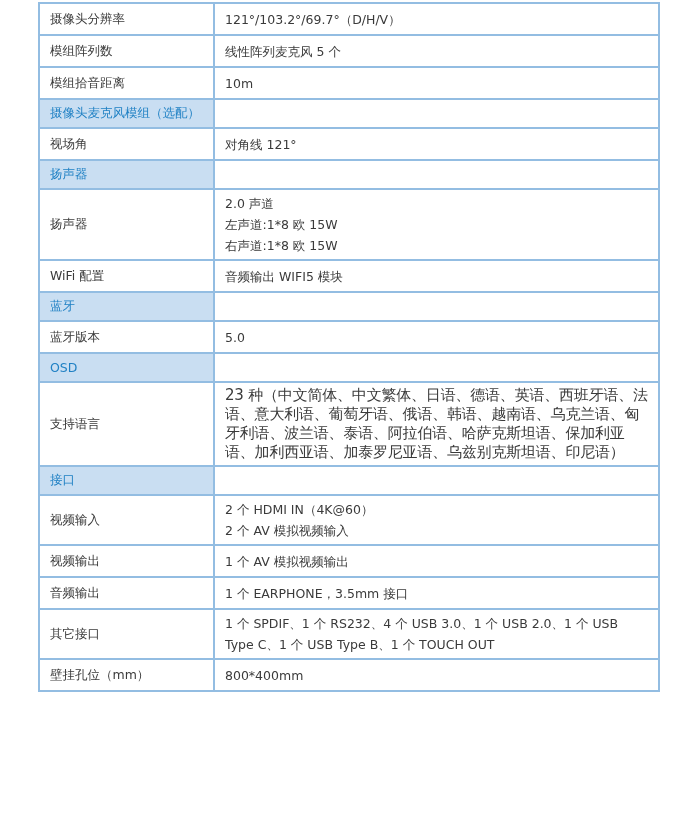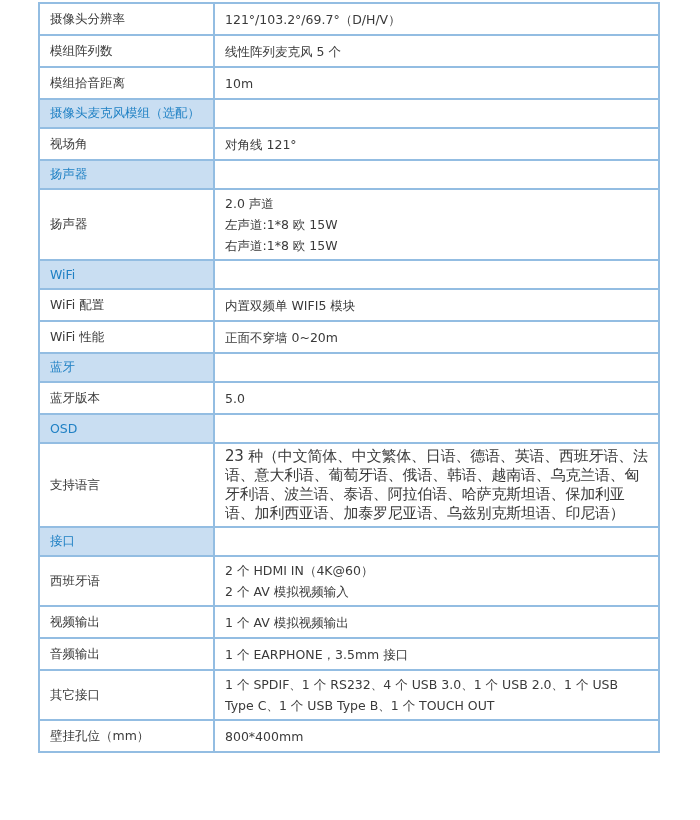--- a/index.html
+++ b/index.html
@@ -93,31 +93,23 @@
         <tr class="section">
           <td class="cell-label">扬声器</td>
           <td class="cell-value"></td>
         </tr>
         <tr class="data">
           <td class="cell-label">扬声器</td>
           <td class="cell-value">2.0 声道
 左声道:1*8 欧 15W
 右声道:1*8 欧 15W</td>
         </tr>
-        <tr class="section">
-          <td class="cell-label">WiFi</td>
-          <td class="cell-value"></td>
-        </tr>
         <tr class="data">
           <td class="cell-label">WiFi 配置</td>
-          <td class="cell-value">内置双频单 WIFI5 模块</td>
-        </tr>
-        <tr class="data">
-          <td class="cell-label">WiFi 性能</td>
-          <td class="cell-value">正面不穿墙 0~20m</td>
+          <td class="cell-value">音频输出 WIFI5 模块</td>
         </tr>
         <tr class="section">
           <td class="cell-label">蓝牙</td>
           <td class="cell-value"></td>
         </tr>
         <tr class="data">
           <td class="cell-label">蓝牙版本</td>
           <td class="cell-value">5.0</td>
         </tr>
         <tr class="section">
@@ -126,21 +118,21 @@
         </tr>
         <tr class="data">
           <td class="cell-label">支持语言</td>
           <td class="cell-value dense">23 种（中文简体、中文繁体、日语、德语、英语、西班牙语、法语、意大利语、葡萄牙语、俄语、韩语、越南语、乌克兰语、匈牙利语、波兰语、泰语、阿拉伯语、哈萨克斯坦语、保加利亚语、加利西亚语、加泰罗尼亚语、乌兹别克斯坦语、印尼语）</td>
         </tr>
         <tr class="section">
           <td class="cell-label">接口</td>
           <td class="cell-value"></td>
         </tr>
         <tr class="data">
-          <td class="cell-label">西班牙语</td>
+          <td class="cell-label">视频输入</td>
           <td class="cell-value">2 个 HDMI IN（4K@60）
 2 个 AV 模拟视频输入</td>
         </tr>
         <tr class="data">
           <td class="cell-label">视频输出</td>
           <td class="cell-value">1 个 AV 模拟视频输出</td>
         </tr>
         <tr class="data">
           <td class="cell-label">音频输出</td>
           <td class="cell-value">1 个 EARPHONE，3.5mm 接口</td>

